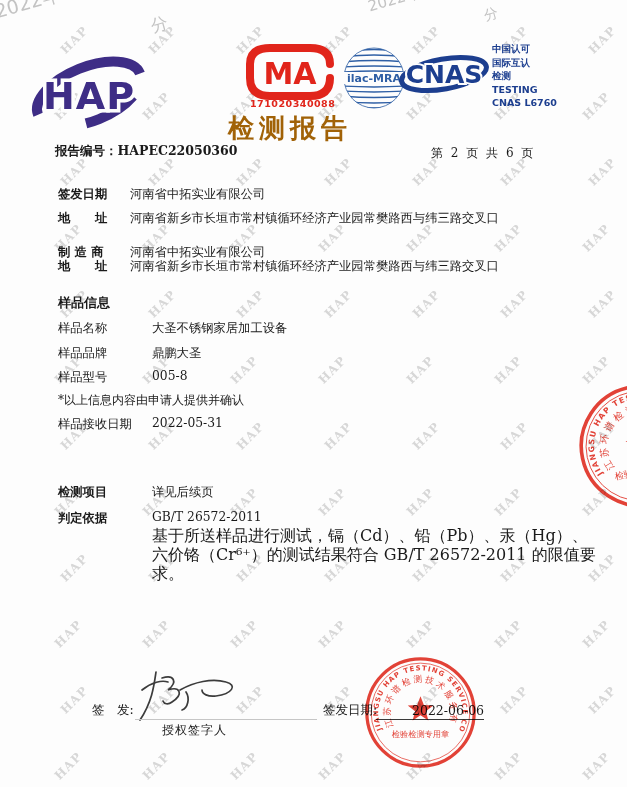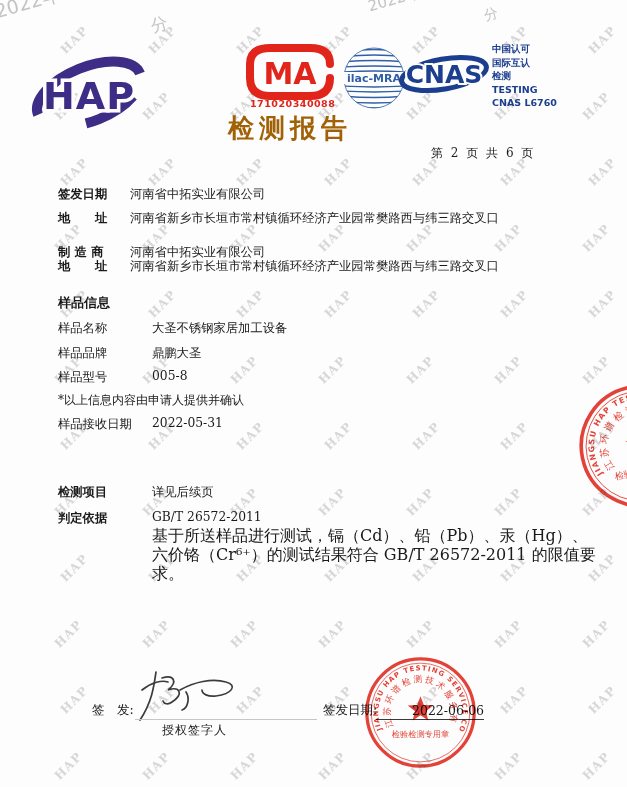--- a/index.html
+++ b/index.html
@@ -187,20 +187,21 @@
 
     <div class="accred">
       <div>中国认可</div>
       <div>国际互认</div>
       <div>检测</div>
       <div>TESTING</div>
       <div>CNAS L6760</div>
     </div>
 
     <div class="title">检测报告</div>
+    <div class="repno"><span>报告编号：</span><span>HAPEC22050360</span></div>
     <div class="pageinfo">第 2 页 共 6 页</div>
 
     <div class="row" style="top:186px">
       <span class="lbl">签发日期</span>
       <span class="val">河南省中拓实业有限公司</span>
       </div>
     <div class="row" style="top:210px">
       <span class="lbl">地　　址</span>
       <span class="val">河南省新乡市长垣市常村镇循环经济产业园常樊路西与纬三路交叉口</span>
       </div>

